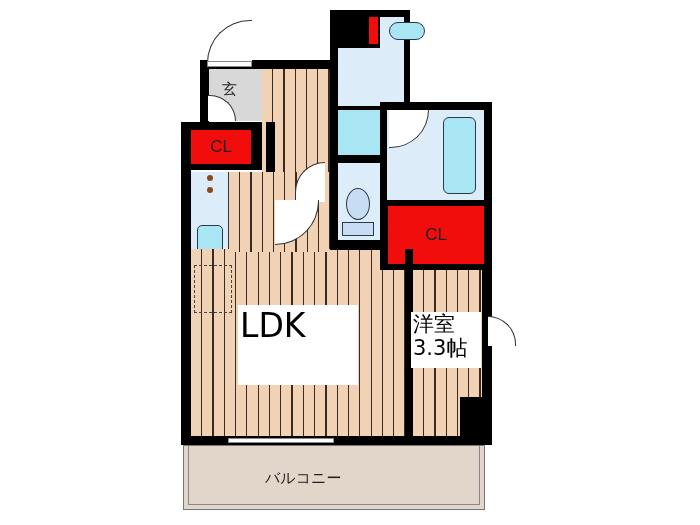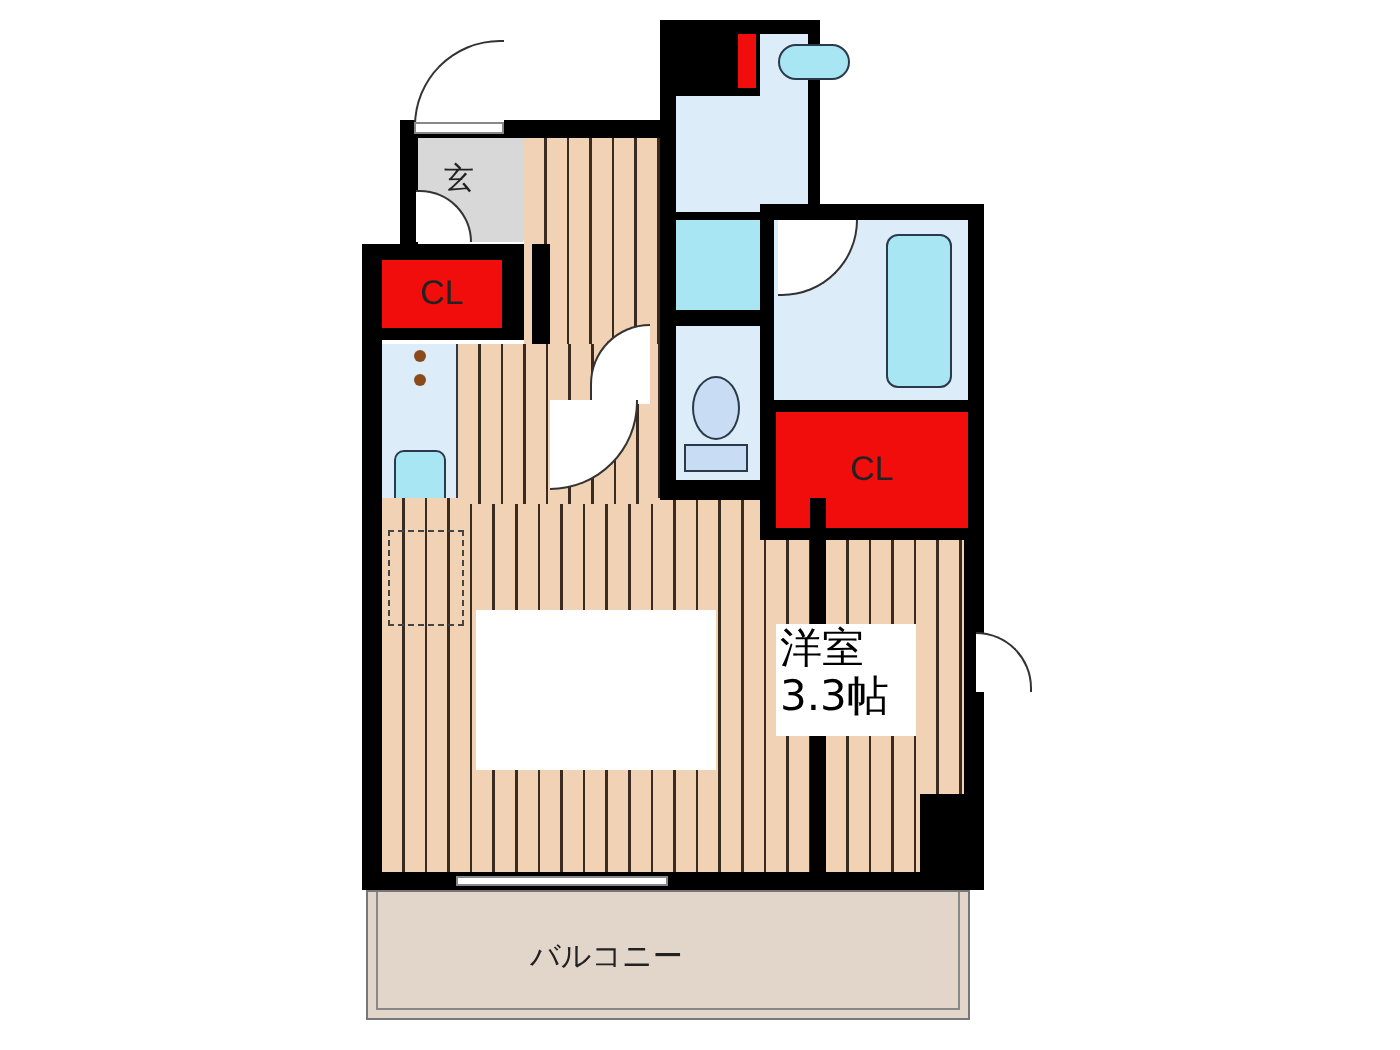--- a/index.html
+++ b/index.html
@@ -37,20 +37,21 @@
 
 <div class="abs wet" style="left:191px;top:172px;width:38px;height:92px;border-right:1px solid #2a3a4a;"></div>
 <div class="abs" style="left:207px;top:175px;width:6px;height:6px;border-radius:50%;background:#8a4a1a;"></div>
 <div class="abs" style="left:207px;top:187px;width:6px;height:6px;border-radius:50%;background:#8a4a1a;"></div>
 <div class="abs fixture" style="left:197px;top:225px;width:26px;height:29px;border-radius:5px;"></div>
 
 <div class="abs wood" style="left:191px;top:249px;width:218px;height:187px;"></div>
 <div class="abs wood" style="left:229px;top:172px;width:100px;height:80px;"></div>
 <div class="abs" style="left:194px;top:265px;width:38px;height:48px;border:1.5px dashed #444;"></div>
 <div class="abs label" style="left:238px;top:305px;width:120px;height:80px;padding:4px 0 0 2px;">
+  <div style="font-size:33px;">LDK</div>
 </div>
 <div class="abs frame" style="left:228px;top:438px;width:106px;height:5px;"></div>
 
 <div class="abs" style="left:295px;top:162px;width:30px;height:40px;border:1.3px solid #333;border-right:none;border-bottom:none;border-radius:30px 0 0 0;background:#fff;"></div>
 <div class="abs" style="left:275px;top:200px;width:44px;height:45px;border:1.3px solid #333;border-top:none;border-left:none;border-radius:0 0 44px 0;background:#fff;"></div>
 
 <div class="abs wall" style="left:330px;top:10px;width:80px;height:240px;"></div>
 <div class="abs wet" style="left:338px;top:48px;width:66px;height:58px;"></div>
 <div class="abs wet" style="left:380px;top:17px;width:24px;height:32px;"></div>
 <div class="abs fixture" style="left:389px;top:22px;width:36px;height:18px;border-radius:9px;"></div>
@@ -64,21 +65,21 @@
 <div class="abs wet" style="left:387px;top:110px;width:97px;height:95px;"></div>
 <div class="abs fixture" style="left:443px;top:117px;width:33px;height:77px;border-radius:6px;"></div>
 <div class="abs" style="left:389px;top:110px;width:40px;height:38px;border:1.3px solid #333;border-top:none;border-left:none;border-radius:0 0 40px 0;background:#fff;"></div>
 
 <div class="abs wall" style="left:380px;top:200px;width:112px;height:70px;"></div>
 <div class="abs cl" style="left:388px;top:206px;width:96px;height:58px;">CL</div>
 
 <div class="abs wall" style="left:405px;top:249px;width:8px;height:190px;"></div>
 <div class="abs wood" style="left:413px;top:270px;width:69px;height:166px;"></div>
 <div class="abs wall" style="left:460px;top:397px;width:22px;height:40px;"></div>
-<div class="abs label" style="left:388px;top:312px;width:70px;height:56px;padding:2px;">
+<div class="abs label" style="left:411px;top:312px;width:70px;height:56px;padding:2px;">
   <div style="font-size:21px;">洋室</div>
   <div style="font-size:21px;margin-top:3px;">3.3帖</div>
 </div>
 <div class="abs" style="left:488px;top:316px;width:28px;height:30px;border:1.3px solid #333;border-bottom:none;border-left:none;border-radius:0 28px 0 0;background:#fff;"></div>
 <div class="abs" style="left:420px;top:445px;width:28px;height:28px;border:1.3px solid #333;border-top:none;border-left:none;border-radius:0 0 28px 0;background:#fff;"></div>
 
 <div class="abs" style="left:183px;top:445px;width:302px;height:65px;border:1.5px solid #777;background:#e2d6cb;">
   <div class="abs" style="left:4px;top:0;right:4px;bottom:4px;border:1px solid #888;border-top:none;"></div>
 </div>
 <div class="abs" style="left:265px;top:469px;font-size:15px;color:#222;">バルコニー</div>

